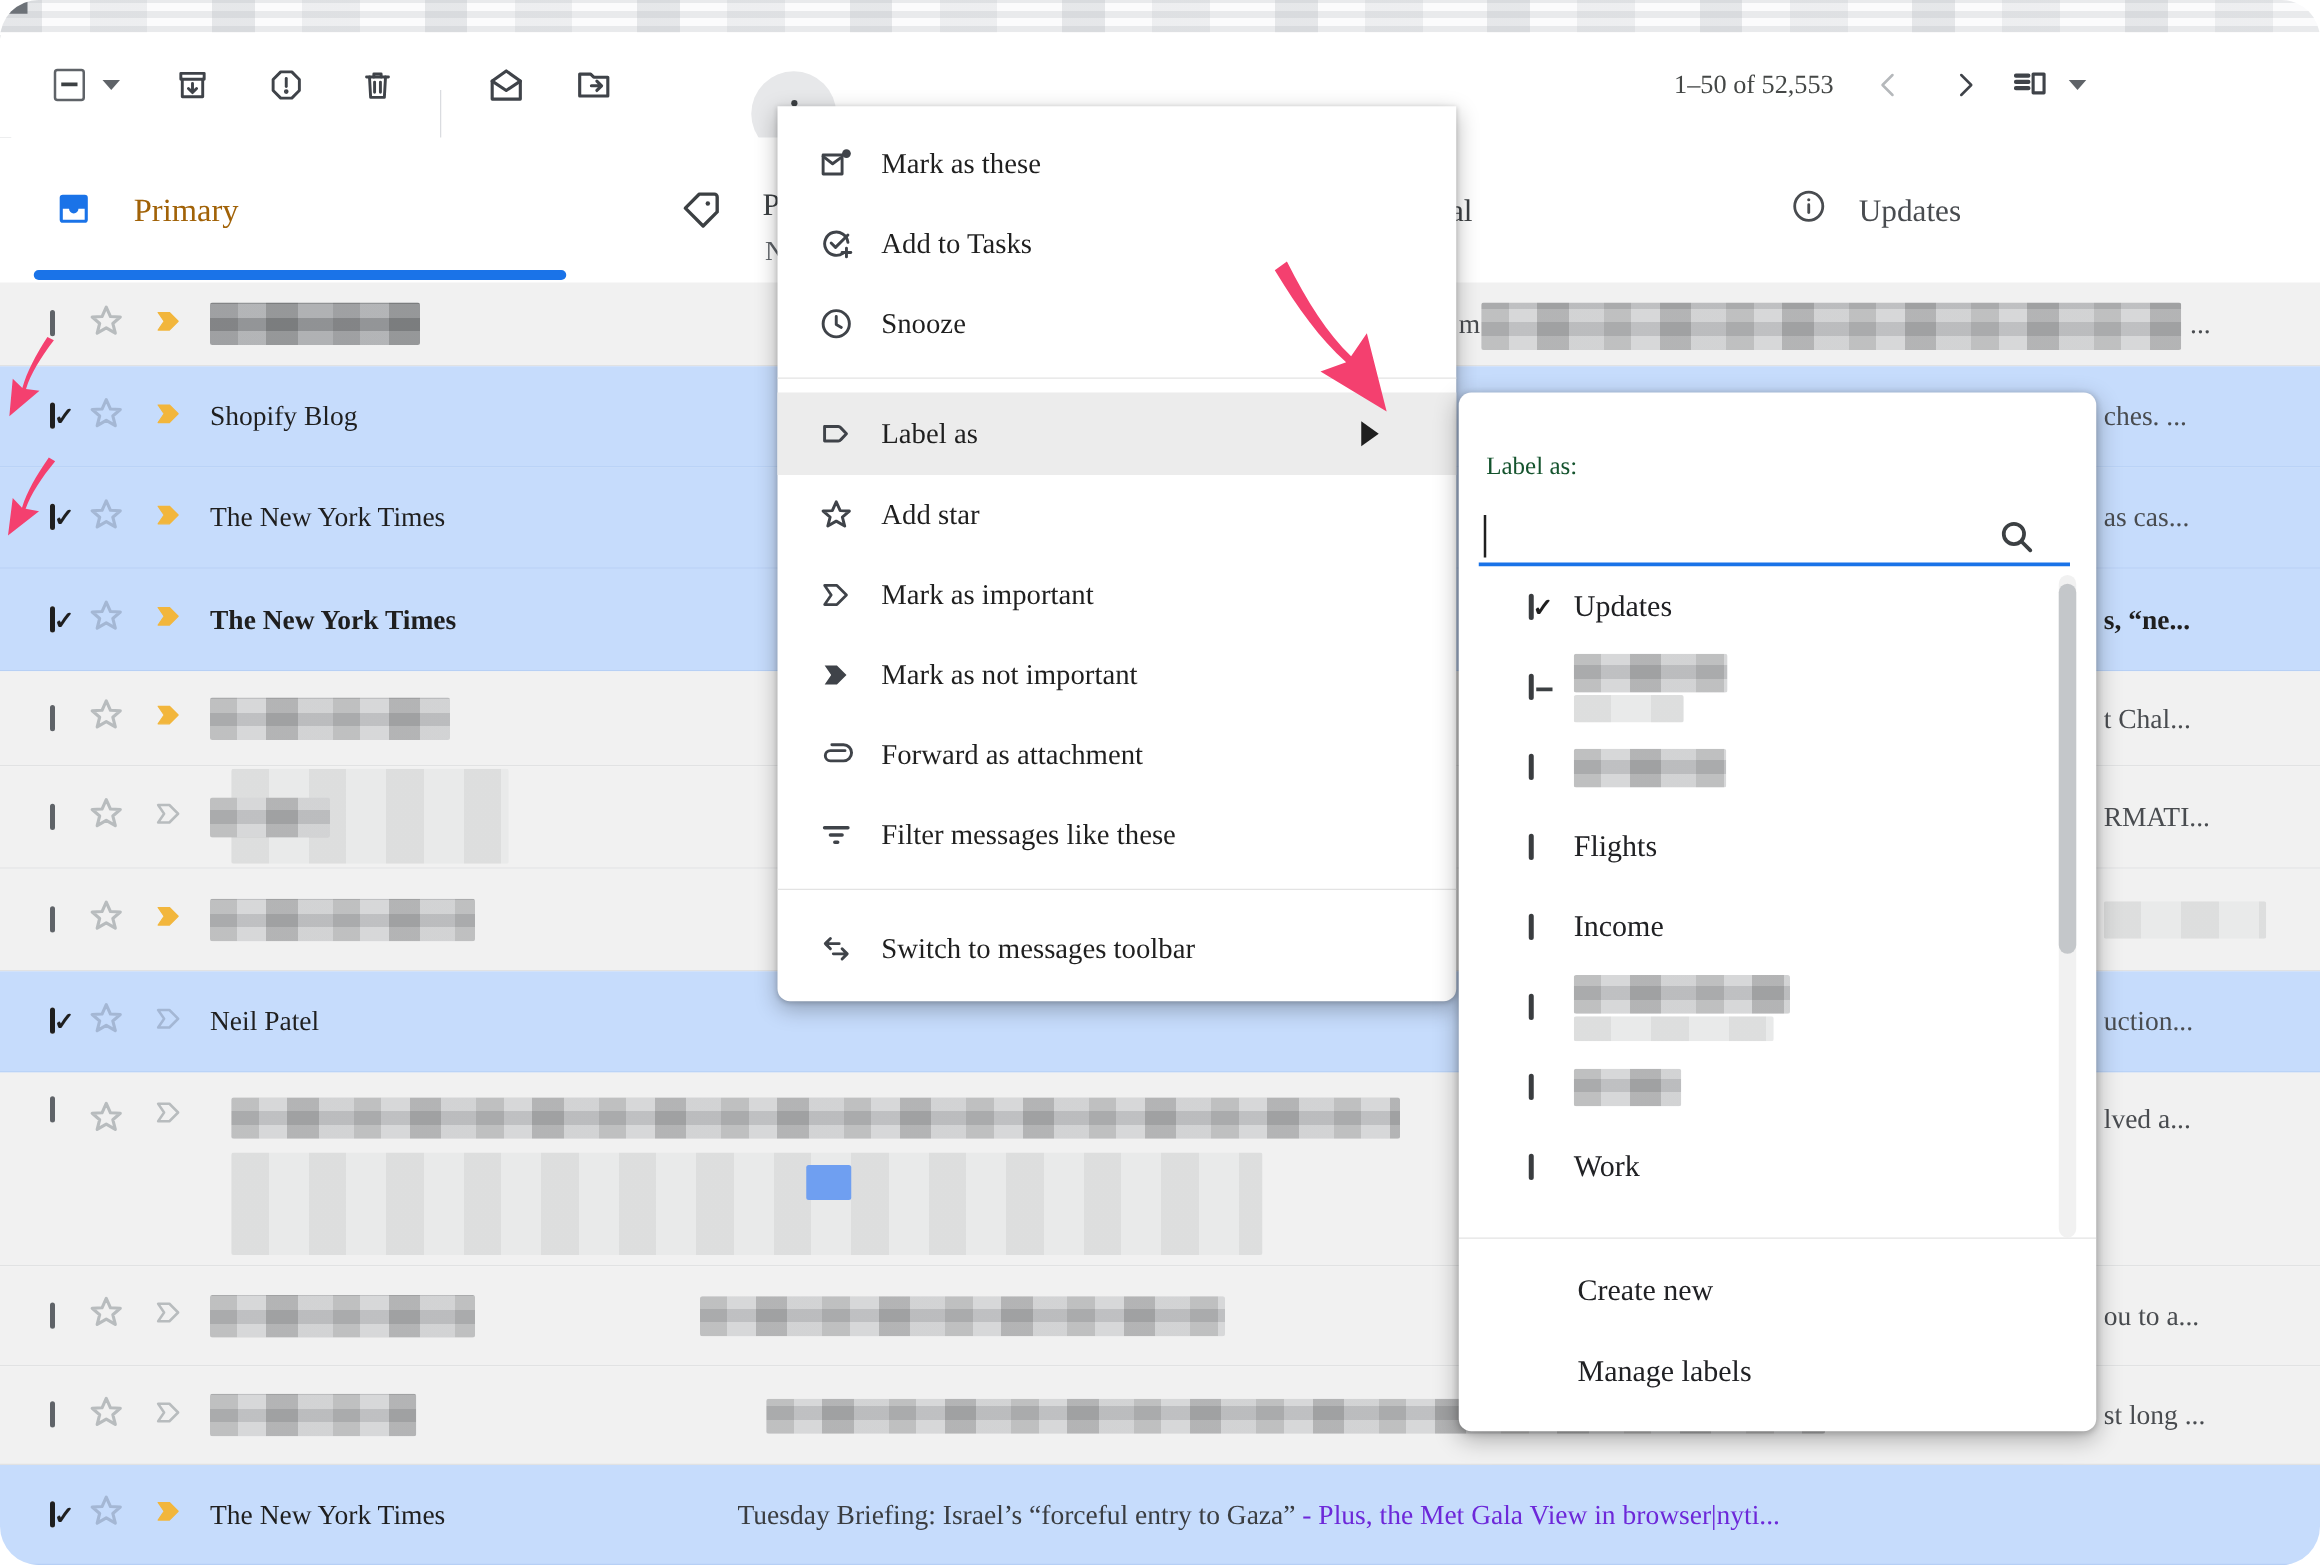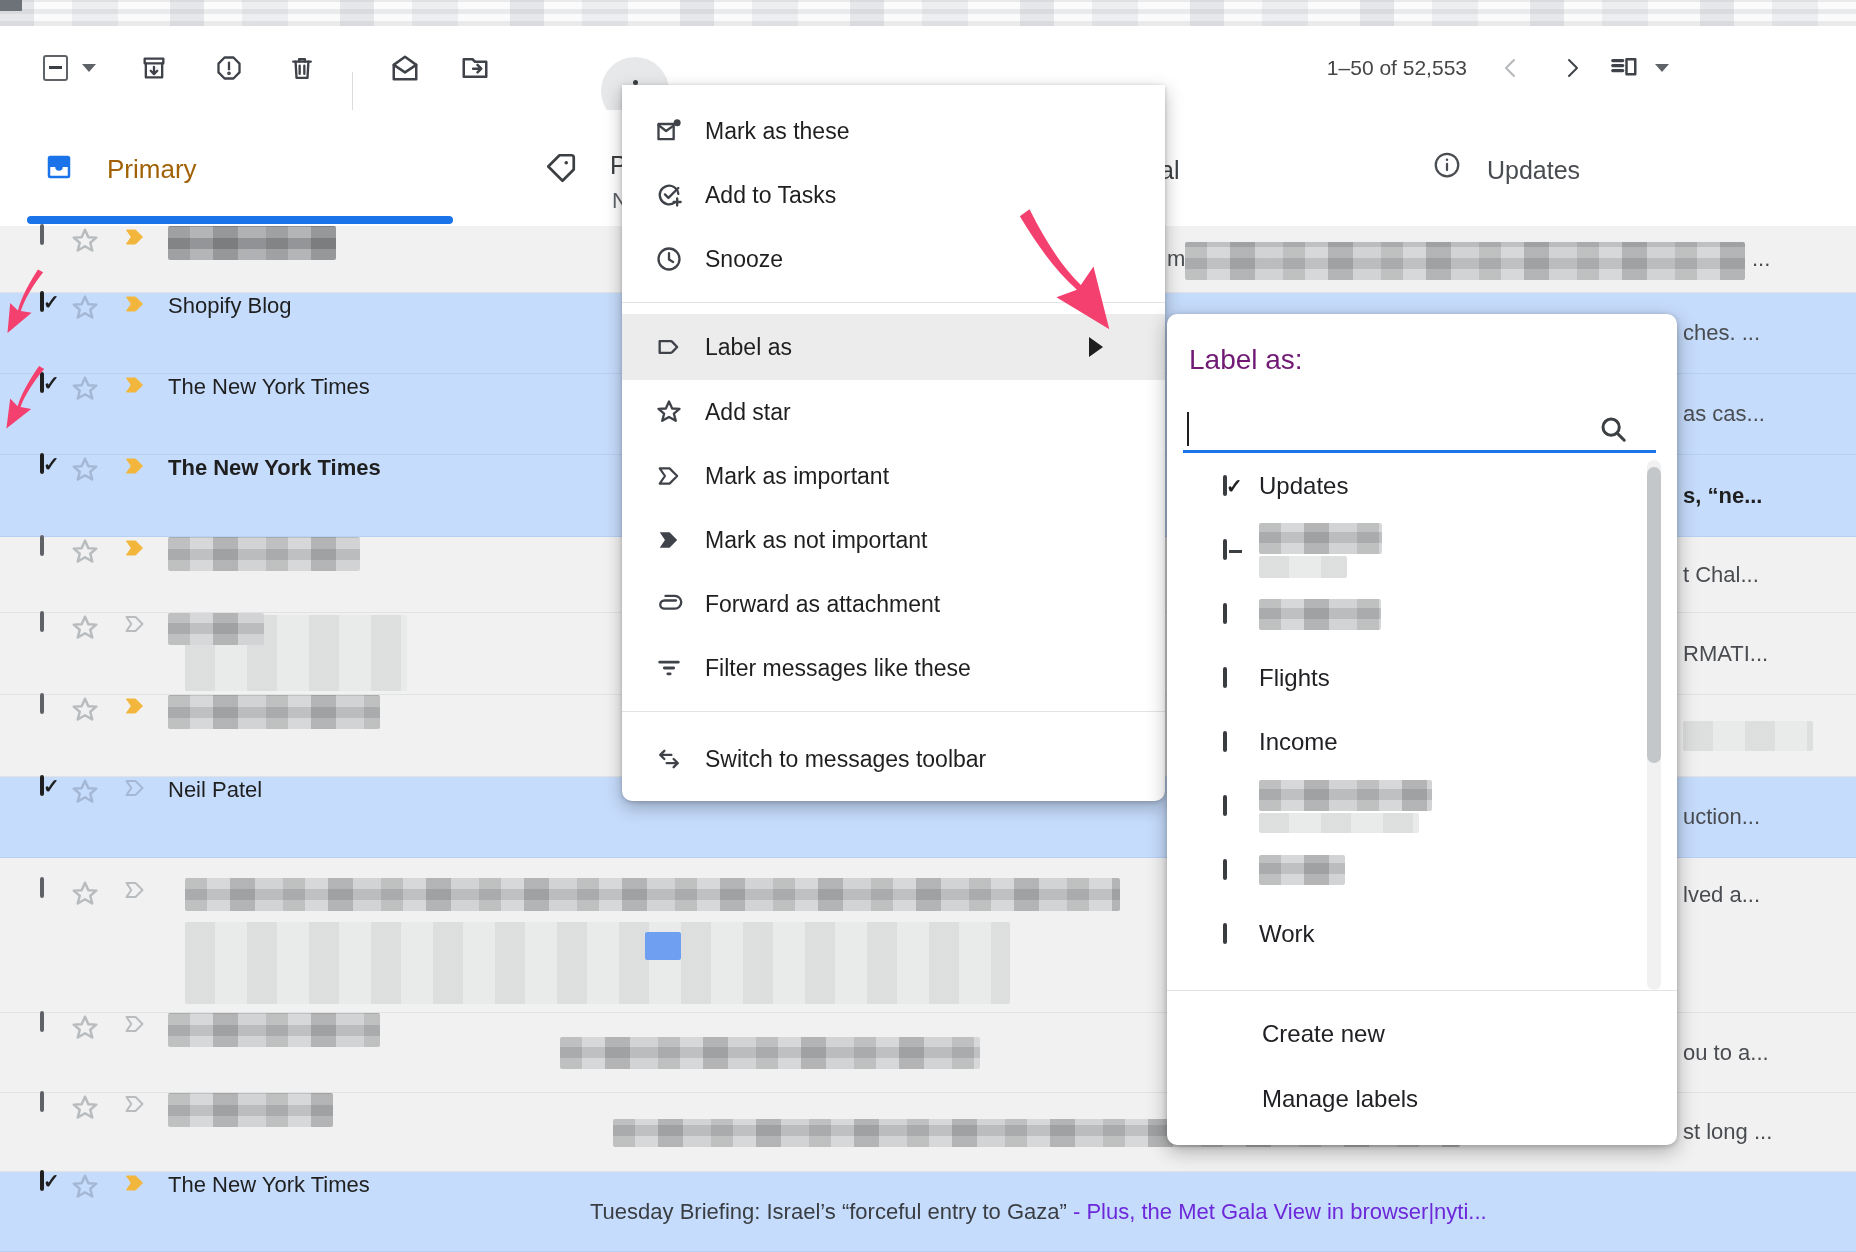--- a/index.html
+++ b/index.html
@@ -1,17 +1,17 @@
 <!DOCTYPE html>
 <html><head>
 <meta charset="utf-8">
 <style>
   html,body{margin:0;padding:0;background:#fff;}
   .canvas{position:relative;width:1856px;height:1252px;overflow:hidden;
-    font-family:Liberation Sans, sans-serif;color:#202124;background:#fff;}
+    font-family:Liberation Serif, serif;color:#202124;background:#fff;border-radius:31px;}
   
   .top-strip{position:absolute;left:0;top:0;width:1856px;height:26px;
     background:
       repeating-linear-gradient(90deg,rgba(175,180,186,.28) 0 34px,rgba(255,255,255,0) 34px 72px,rgba(175,180,186,.18) 72px 118px,rgba(255,255,255,0) 118px 170px),
       repeating-linear-gradient(0deg,rgba(160,166,172,.20) 0 5px,rgba(255,255,255,0) 5px 12px),#fbfbfc;}
   .left-marks{position:absolute;left:0;top:28px;width:9px;height:110px;
     background:repeating-linear-gradient(0deg,rgba(120,126,133,.55) 0 9px,rgba(255,255,255,0) 9px 21px);}
   .corner-mark{position:absolute;left:0;top:0;width:22px;height:11px;background:#6d7278;}
 
   
@@ -34,21 +34,21 @@
   .tabs{position:absolute;left:0;top:110px;width:1856px;height:116px;background:#fff;}
   .tab-underline{position:absolute;left:27px;top:106px;width:426px;height:8px;background:#1a73e8;border-radius:5px;}
   .tab-primary-label{position:absolute;left:107px;top:44px;font-size:26px;font-weight:500;color:#a16207;}
   .tab-part{position:absolute;font-size:25px;color:#3c4043;}
   .tab-sub{position:absolute;font-size:22px;color:#5f6368;}
   .tab-updates-label{position:absolute;left:1487px;top:46px;font-size:25px;color:#494c50;}
 
   
   .row{position:absolute;left:0;width:1856px;background:#f1f1f1;border-bottom:1px solid #e1e2e3;box-sizing:border-box;}
   .row.sel{background:#c6dcfc;border-bottom:1px solid #b7d0f5;}
-  .row-inner{position:absolute;left:0;top:0;height:100%;display:flex;align-items:flex-start;}
+  .row-inner{position:absolute;left:0;top:0;height:100%;display:flex;align-items:center;}
   .row-tall .row-inner{align-items:flex-start;padding-top:21px;}
   .row .cbw{margin-left:40px;}
   .row .star{margin-left:26px;}
   .row .imp{margin-left:22px;}
   .sender{margin-left:20px;font-size:22px;color:#1f1f1f;white-space:nowrap;}
   .sender.b{font-weight:700;}
   .star svg{stroke:#b8bcbe;fill:none;stroke-width:2;stroke-linejoin:round;}
   .row.sel .star svg{stroke:#a4b7d4;}
   .imp svg .shape{stroke-linejoin:round;}
   .imp.on svg .shape{fill:#f2b63c;stroke:#f2b63c;}
@@ -78,21 +78,21 @@
   .mi .micon svg{stroke:#3f4349;fill:none;stroke-width:2;stroke-linecap:round;stroke-linejoin:round;}
   .mi .mlabel{margin-left:22px;font-size:23px;color:#1f1f1f;white-space:nowrap;}
   .mi.hl{background:#ececec;height:66px;}
   .submenu-arrow{position:absolute;right:62px;top:50%;transform:translateY(-50%);
     width:0;height:0;border-top:10px solid transparent;border-bottom:10px solid transparent;border-left:14px solid #1f1f1f;}
   .mdiv{height:1px;background:#e3e3e3;margin:11px 0;}
 
   
   .panel{position:absolute;left:1167px;top:314px;width:510px;height:831px;background:#fff;border-radius:10px;
     box-shadow:0 6px 20px rgba(0,0,0,.3),0 1px 5px rgba(0,0,0,.2);z-index:22;box-sizing:border-box;overflow:hidden;}
-  .panel-title{position:absolute;left:22px;top:30px;font-size:28px;color:#701a75;}
+  .panel-title{position:absolute;left:22px;top:48px;font-size:20px;color:#14532d;}
   .search-wrap{position:absolute;left:16px;top:96px;width:473px;height:40px;border-bottom:3px solid #1a73e8;cursor:text;}
   .cursor-bar{position:absolute;left:4px;top:2px;width:2px;height:34px;background:#1f1f1f;}
   .search-wrap svg{position:absolute;right:28px;top:4px;stroke:#3c4043;fill:none;stroke-width:2.4;stroke-linecap:round;}
   .lbl-list{position:absolute;left:0;top:140px;width:480px;height:536px;overflow:hidden;}
   .lbl-item{display:flex;align-items:center;height:64px;cursor:pointer;}
   .lbl-item .cbw{margin-left:56px;}
   .lbl-item .cb{width:27px;height:27px;border-width:2.5px;border-color:#3a3d40;}
   .lbl-name{margin-left:32px;font-size:24px;color:#202124;}
   .lbl-blur-col{margin-left:32px;display:flex;flex-direction:column;gap:2px;}
   .pdiv{position:absolute;left:0;top:676px;width:510px;height:1px;background:#e3e3e3;}

